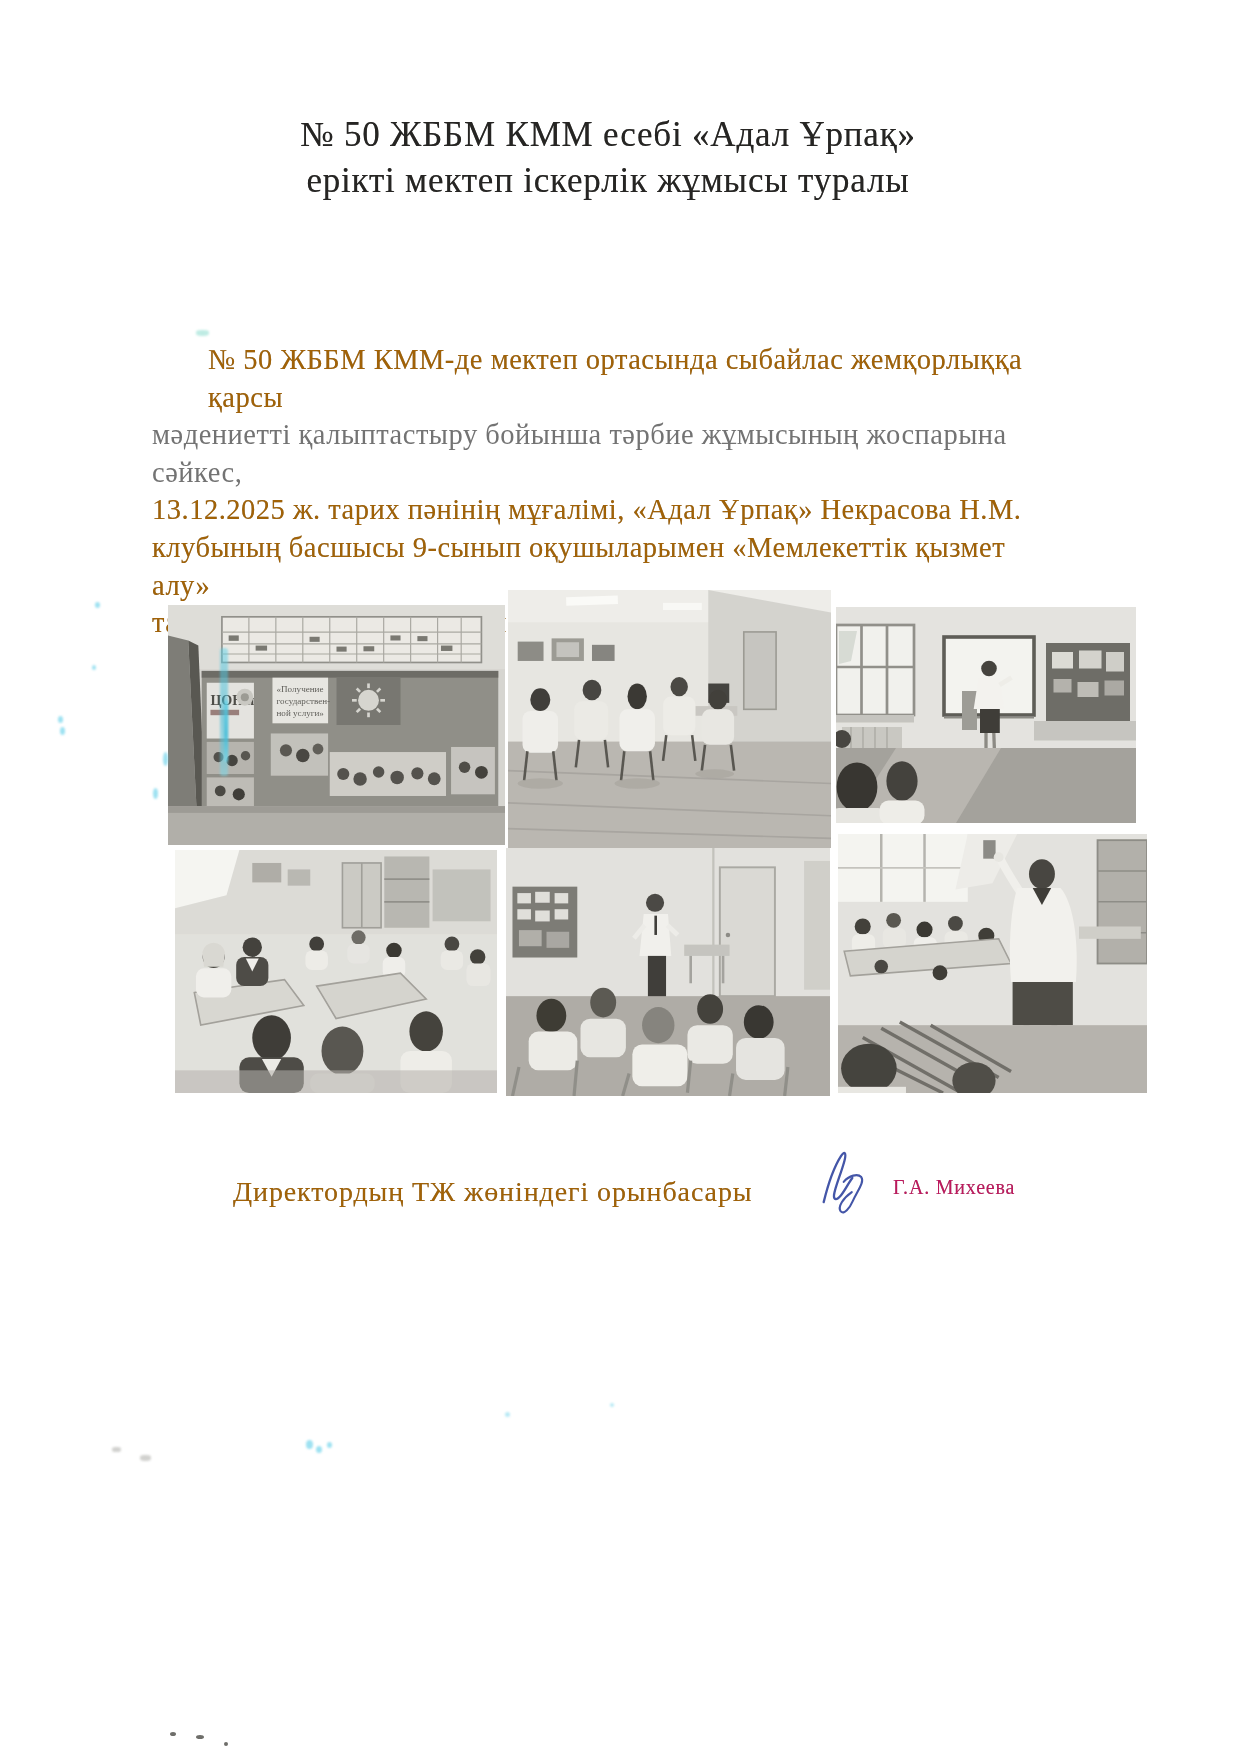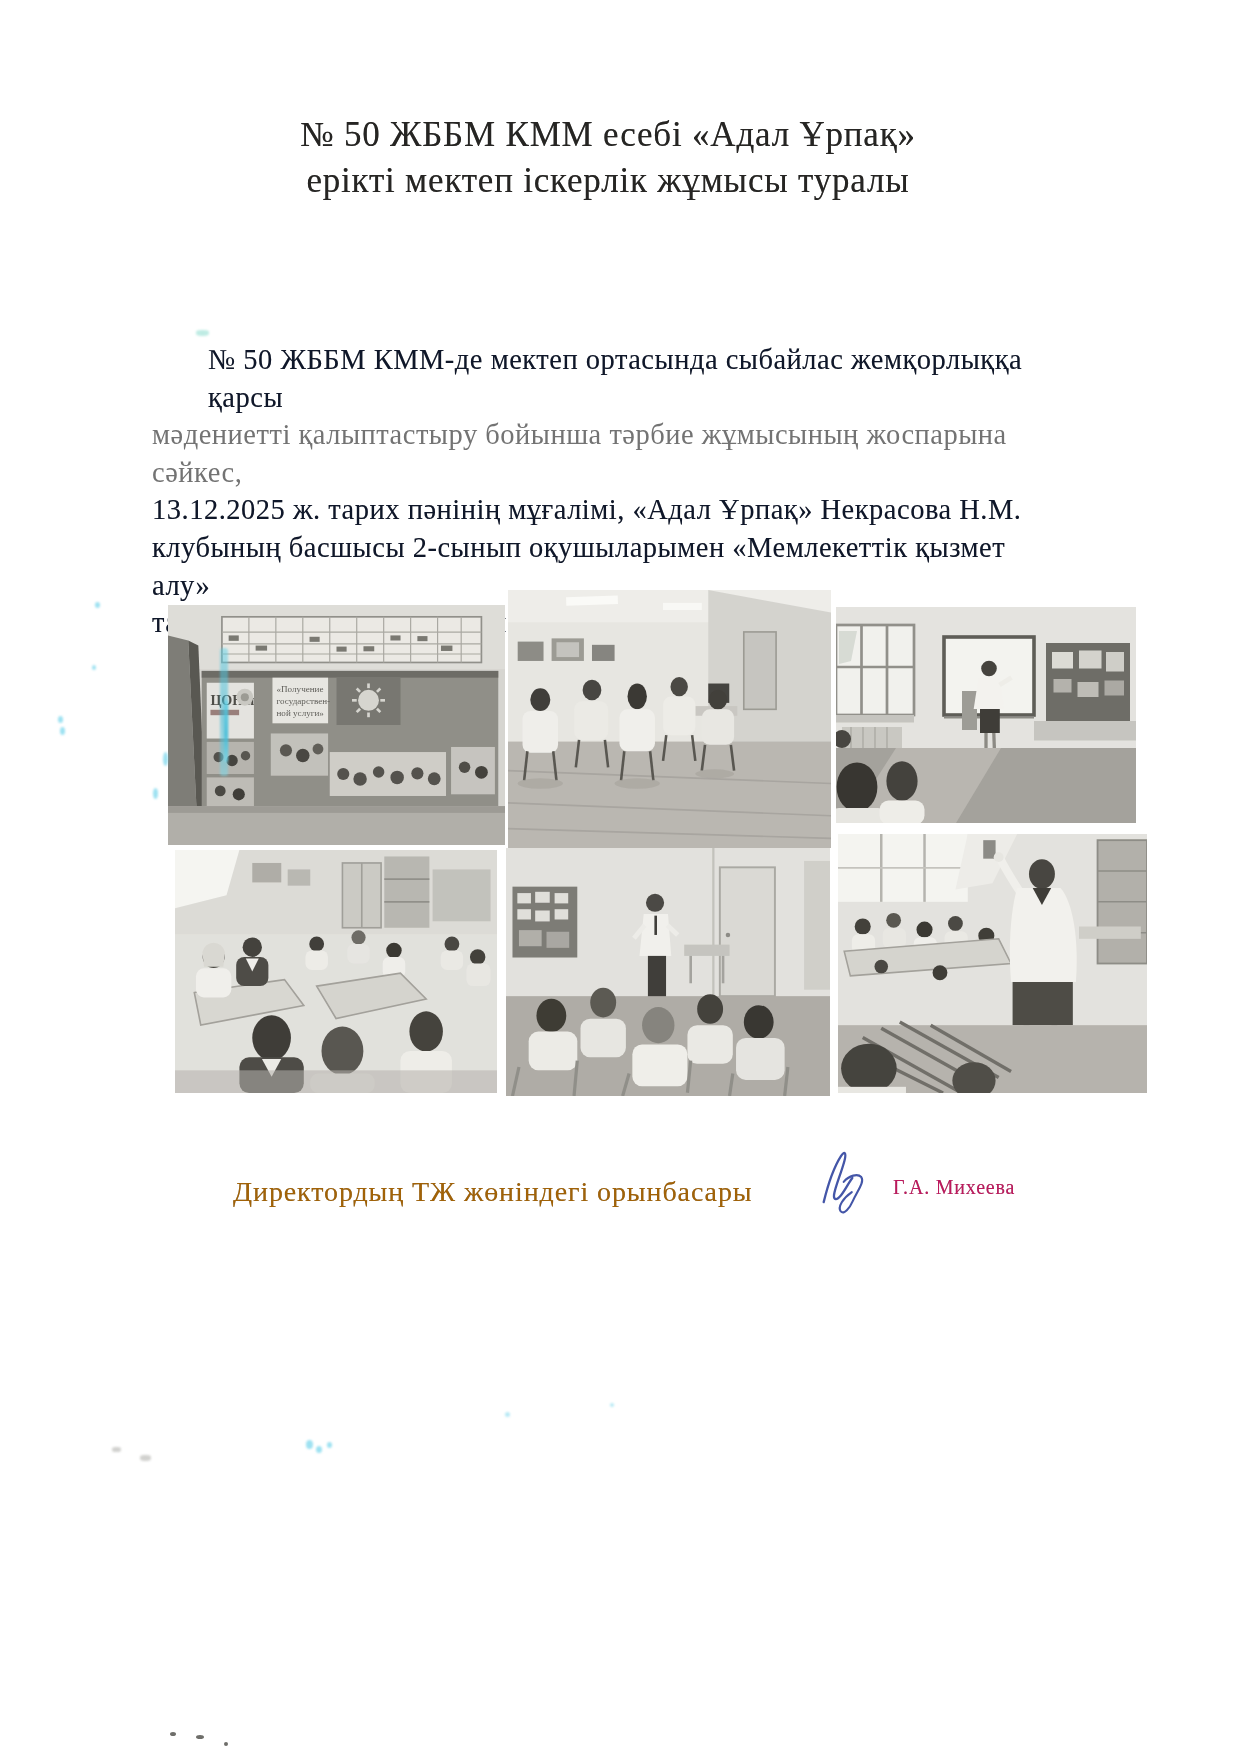--- a/index.html
+++ b/index.html
@@ -9,21 +9,21 @@
   }
   
   .title-block{position:absolute;top:112px;left:0;width:1216px;text-align:center;}
   .title-line{
     font-size:35px;font-weight:normal;line-height:46px;color:#262523;
     letter-spacing:0.8px;text-shadow:0 0 0.6px rgba(30,30,28,.55);
   }
   
   .body-block{position:absolute;top:341px;left:152px;width:890px;}
   .body-line{
-    margin:0;font-size:28.5px;line-height:37.6px;color:#0f172a;
+    margin:0;font-size:28.5px;line-height:37.6px;color:#a16207;
     letter-spacing:0.5px;text-shadow:0 0 0.5px rgba(40,40,38,.4);
   }
   .body-line.indent{padding-left:56px;}
   .body-line.faded{color:#737373;text-shadow:none;}
   
   .report-link{
     position:absolute;top:531px;left:165px;font-size:28px;color:#45443f;
     text-decoration:none;border-bottom:2px solid #514f4a;letter-spacing:0.4px;
     line-height:32px;text-shadow:0 0 0.5px rgba(50,50,46,.4);
   }
@@ -51,21 +51,21 @@
 
   <header class="title-block">
     <div class="title-line">№ 50 ЖББМ КММ есебі «Адал Ұрпақ»</div>
     <div class="title-line">ерікті мектеп іскерлік жұмысы туралы</div>
   </header>
 
   <div class="body-block">
     <p class="body-line indent">№ 50 ЖББМ КММ-де мектеп ортасында сыбайлас жемқорлыққа қарсы</p>
     <p class="body-line faded">мәдениетті қалыптастыру бойынша тәрбие жұмысының жоспарына сәйкес,</p>
     <p class="body-line">13.12.2025 ж. тарих пәнінің мұғалімі, «Адал Ұрпақ» Некрасова Н.М.</p>
-    <p class="body-line">клубының басшысы 2-сынып оқушыларымен «Мемлекеттік қызмет алу»</p>
+    <p class="body-line">клубының басшысы 9-сынып оқушыларымен «Мемлекеттік қызмет алу»</p>
     <p class="body-line">тақырыбында іскерлік ойын өткізді.</p>
   </div>
 
 
   <svg class="photo" style="left:168px;top:605px;width:337px;height:240px" viewBox="0 0 100 71" preserveAspectRatio="none">
     <rect width="100" height="71" fill="#d6d5d0"></rect>
     <rect x="0" y="0" width="100" height="19" fill="#deddd8"></rect>
 
     <rect x="16" y="3.5" width="77" height="13.5" fill="#eceae5" stroke="#8f8e88" stroke-width="0.5"></rect>
     <g stroke="#a8a7a0" stroke-width="0.35">

